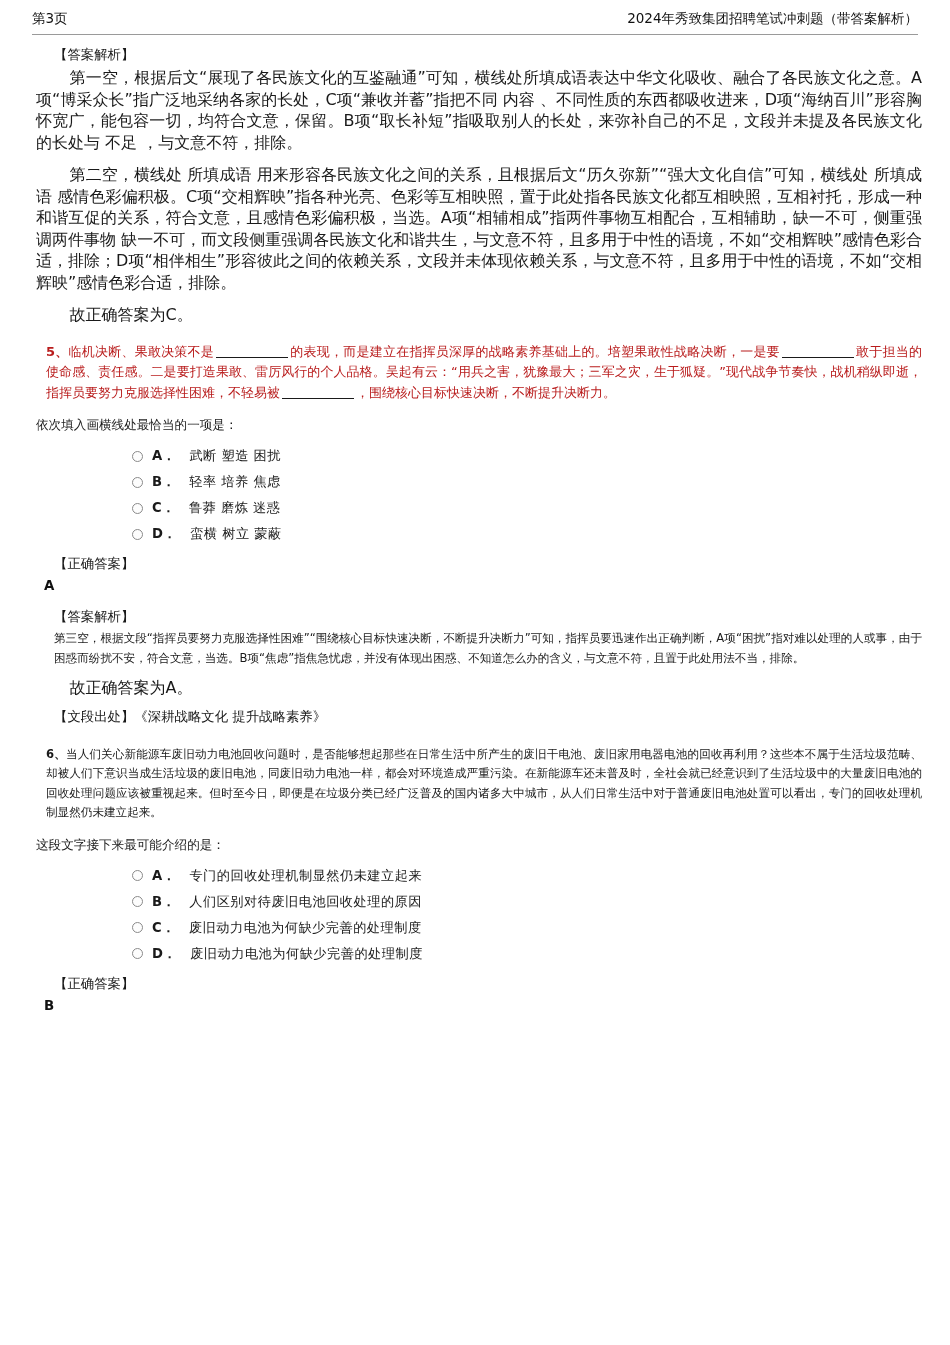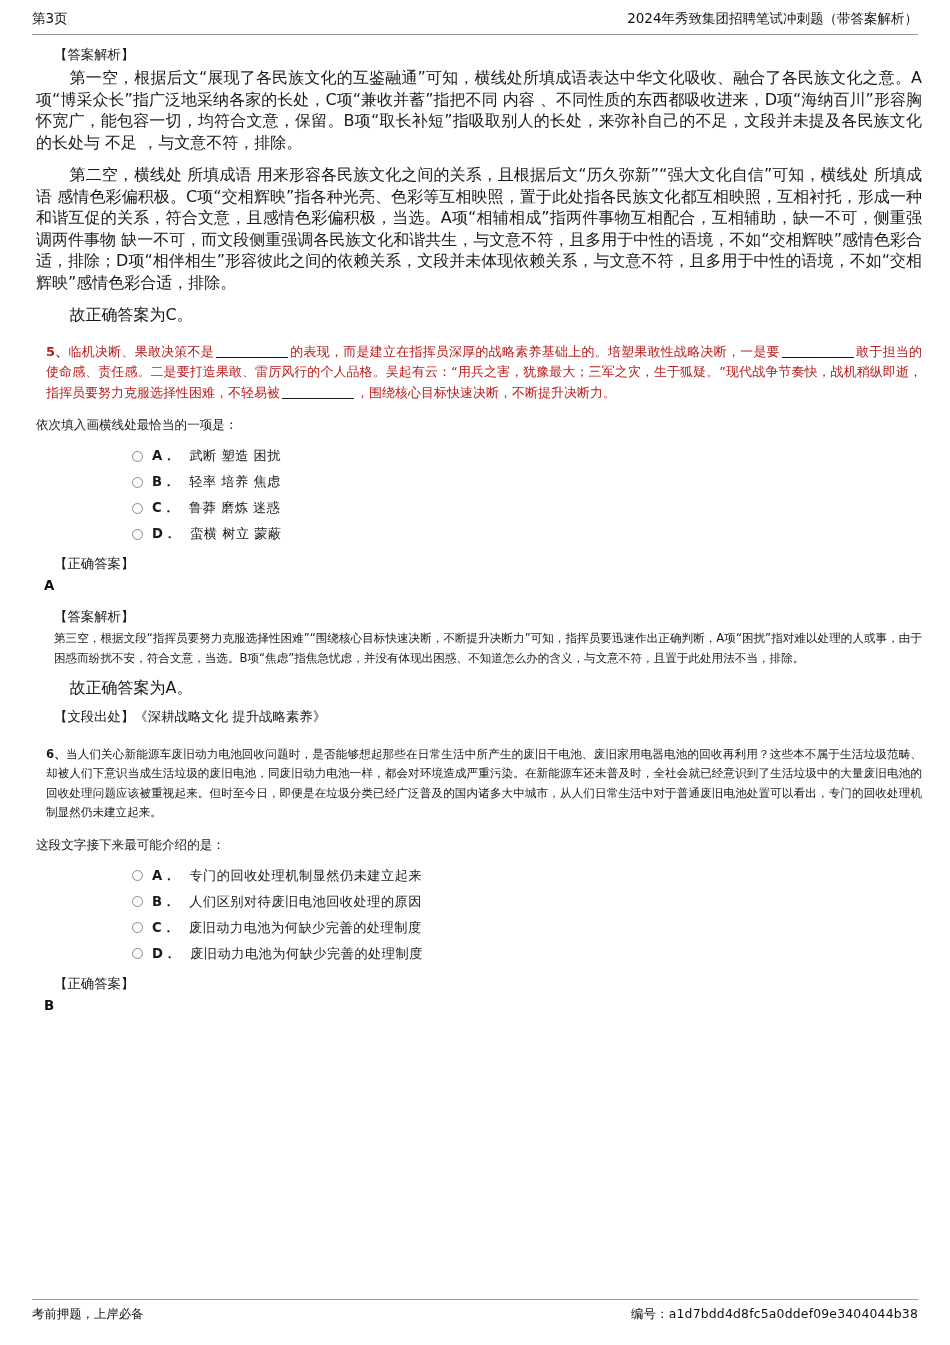--- a/index.html
+++ b/index.html
@@ -236,18 +236,14 @@
         <span class="opt-letter">D．</span>
         <span class="opt-text">废旧动力电池为何缺少完善的处理制度</span>
       </div>
     </div>
 
     <div class="label-line">【正确答案】</div>
     <div class="ans-letter">B</div>
 
   </div>
 
-  <div class="footer">
-    <span class="slogan">考前押题，上岸必备</span>
-    <span class="code"><span>编号：</span><span>a1d7bdd4d8fc5a0ddef09e3404044b38</span></span>
-  </div>
 
 </div>
 
 </body></html>

